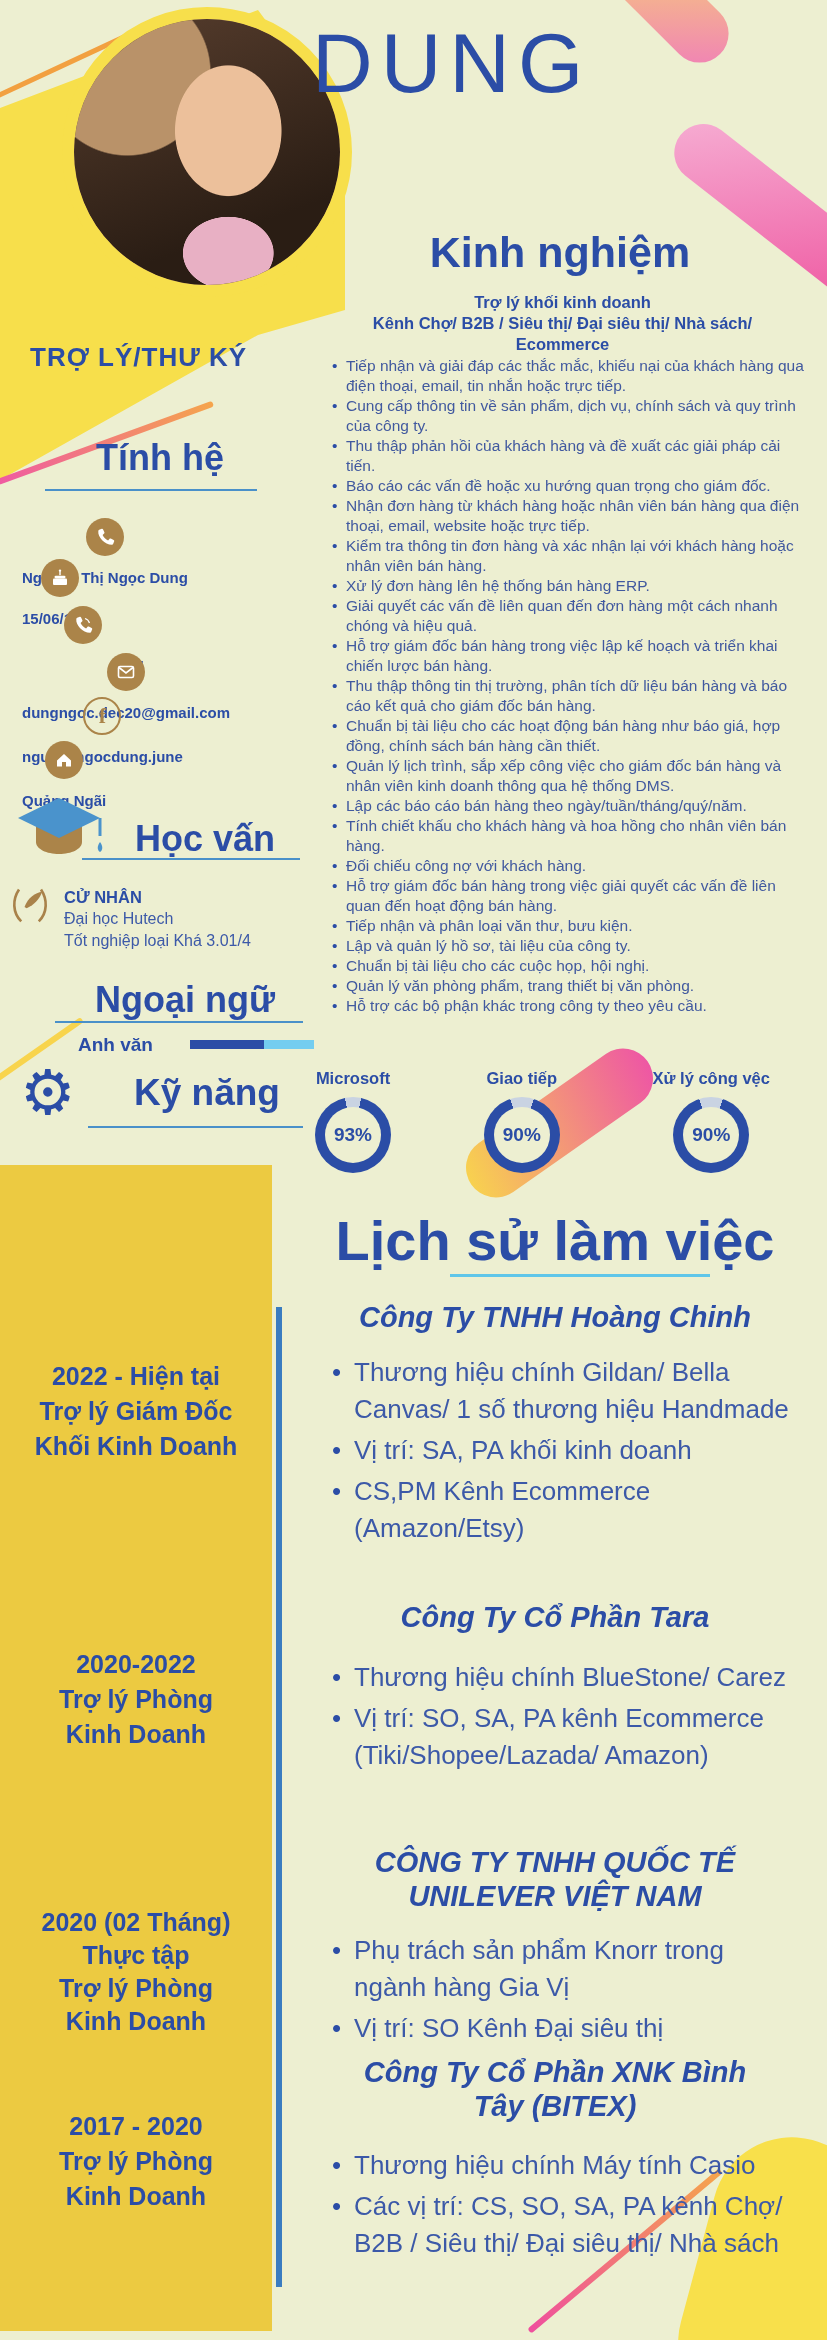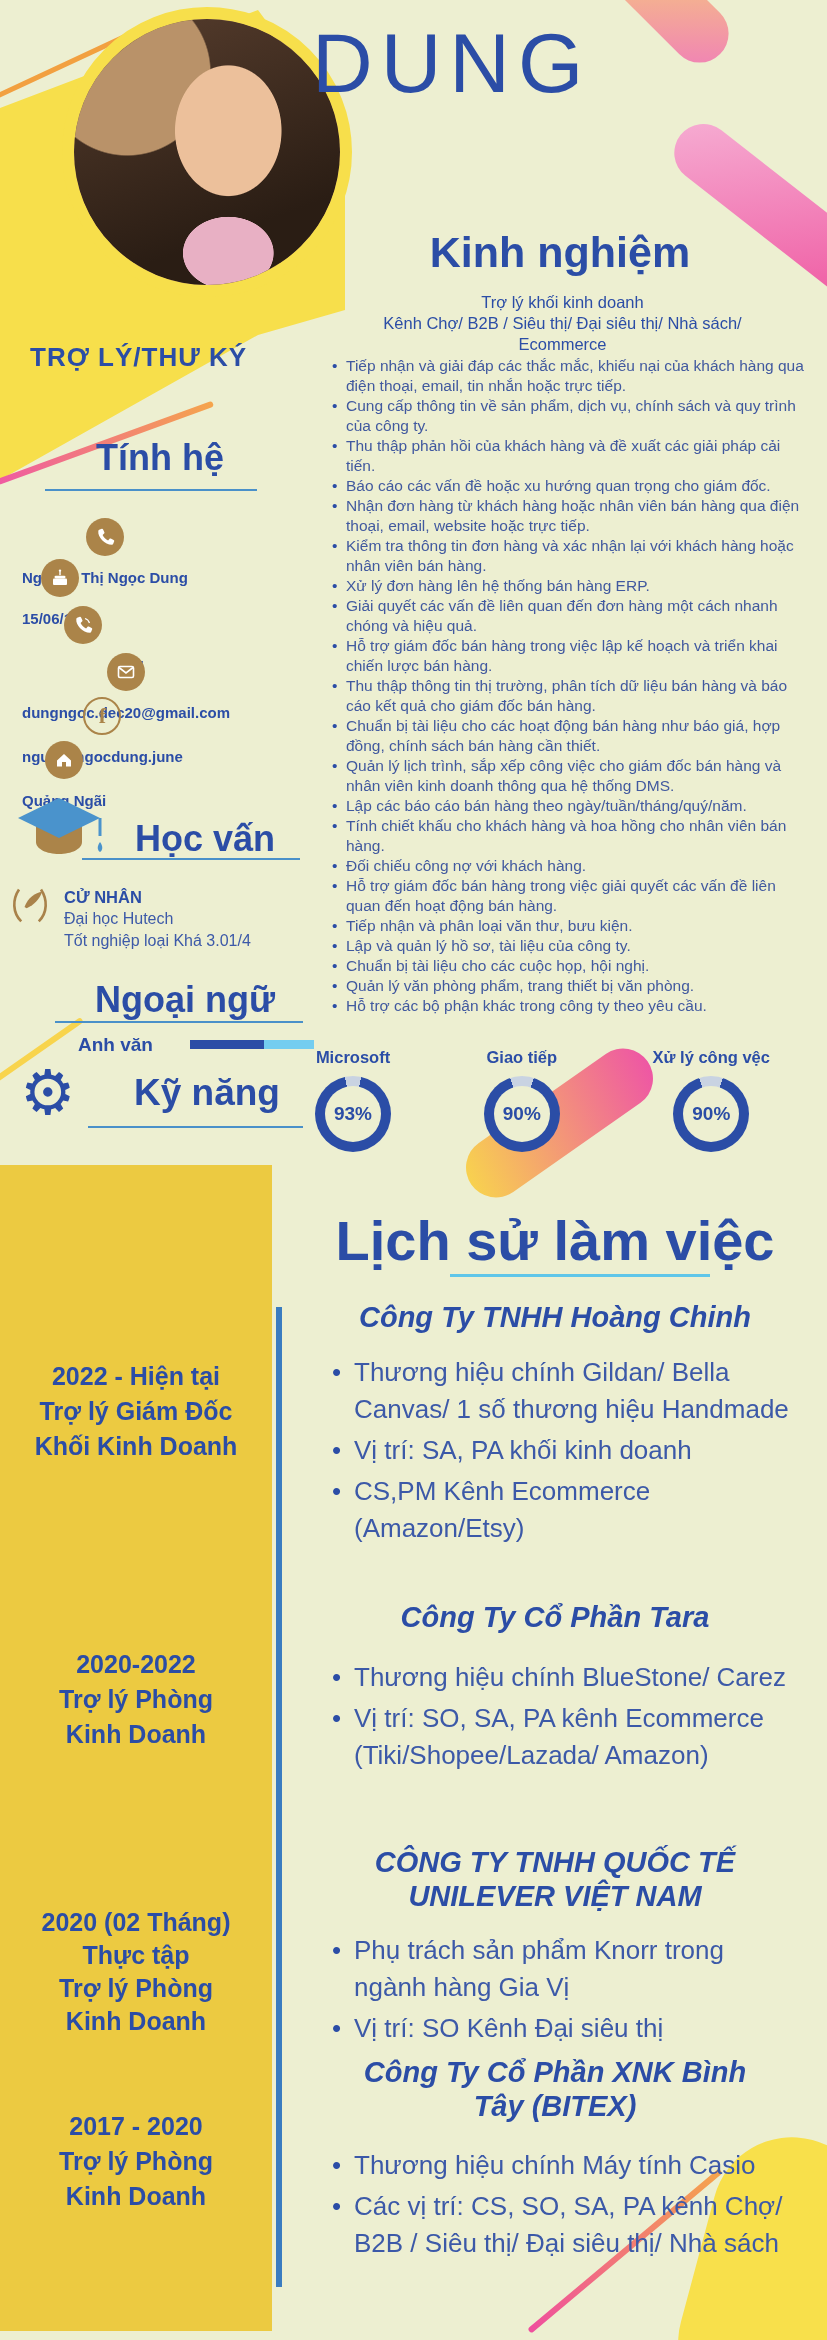--- a/index.html
+++ b/index.html
@@ -56,29 +56,29 @@
   .lang-name{left:78px;top:1034px;font-size:19px;font-weight:bold;}
   .lang-bar{left:190px;top:1040px;width:124px;height:9px;background:#74cdf0;}
   .lang-bar-fill{height:100%;background:#2b4da6;}
   .skills-heading{left:92px;top:1072px;width:230px;font-size:37px;}
   .rule-skills{left:88px;top:1126px;width:215px;}
   .gear{left:20px;top:1062px;font-size:62px;line-height:62px;color:#2b4da6;}
   
   .name-block{left:312px;top:14px;width:500px;text-align:left;font-weight:normal;
     font-size:84px;line-height:99px;letter-spacing:8px;}
   .exp-heading{left:310px;top:228px;width:500px;font-size:43px;}
-  .exp-subtitle{left:300px;top:292px;width:525px;text-align:center;font-size:16.5px;font-weight:normal;line-height:21px;}
+  .exp-subtitle{left:300px;top:292px;width:525px;text-align:center;font-size:16.5px;font-weight:bold;line-height:21px;}
   .exp-subtitle span{display:block;}
   .exp-bullets{left:330px;top:356px;width:483px;margin:0;padding:0;list-style:none;
     font-size:15.5px;line-height:20px;color:#41599f;}
   .exp-bullets li{position:relative;padding-left:16px;}
   .exp-bullets li::before{content:"•";position:absolute;left:2px;color:#2b4da6;}
   .rings-row{left:315px;top:1048px;width:455px;display:flex;justify-content:space-between;}
   .skill{display:flex;flex-direction:column;align-items:center;gap:9px;}
-  .skill-label{font-size:16.5px;font-weight:bold;white-space:nowrap;}
+  .skill-label{font-size:16.5px;font-weight:bold;white-space:nowrap;margin-top:21px;}
   .ring{width:76px;height:76px;border-radius:50%;position:relative;}
   .ring::after{content:"";position:absolute;inset:10px;border-radius:50%;background:#edefd1;}
   .ring-value{position:absolute;inset:0;display:flex;align-items:center;justify-content:center;
     z-index:1;font-size:19px;font-weight:bold;}
   
   .wh-title{left:300px;top:1208px;width:510px;font-size:56px;}
   .rule-title{left:450px;top:1274px;width:260px;height:3px;background:#5fc6e9;}
   .company{font-size:29px;font-weight:bold;font-style:italic;text-align:center;line-height:34px;}
   .wh-bullets{margin:0;padding:0;list-style:none;font-size:26px;line-height:37px;color:#3c59a8;width:465px;left:330px;}
   .wh-bullets li{position:relative;padding-left:24px;margin-bottom:4px;}

